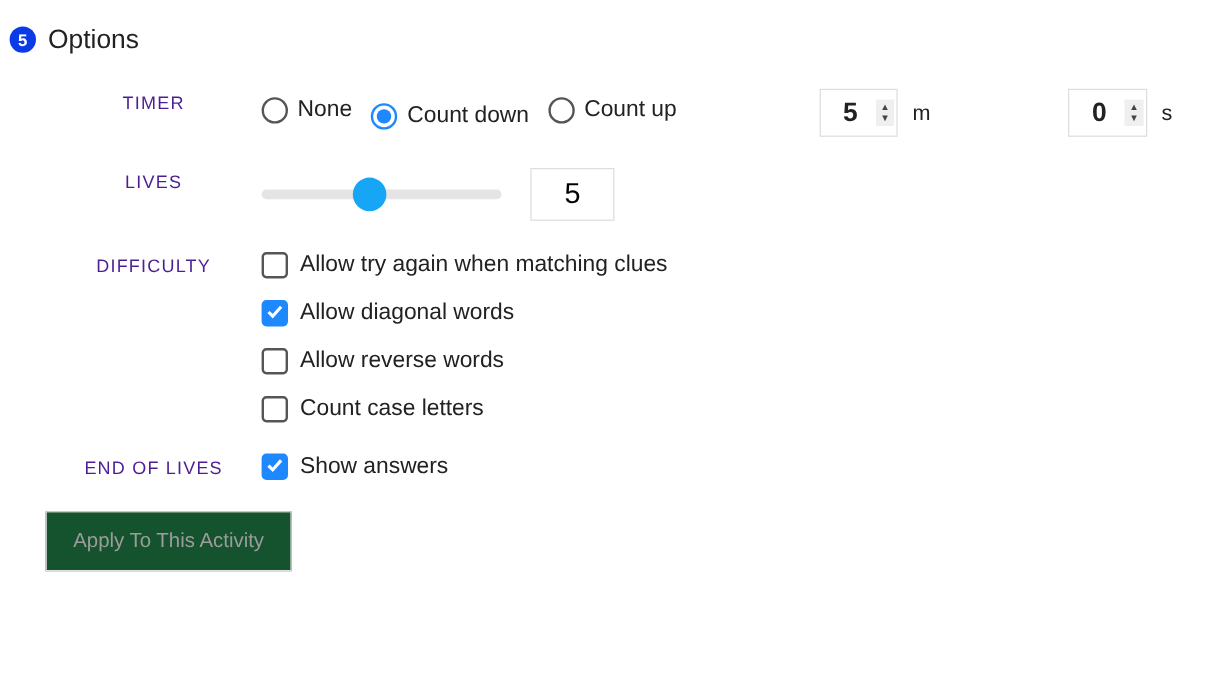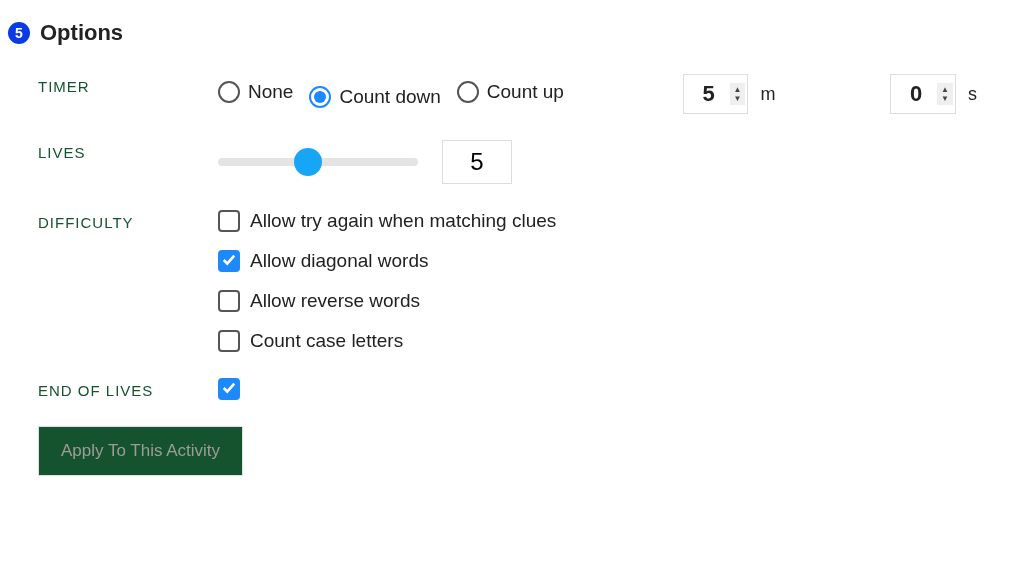--- a/index.html
+++ b/index.html
@@ -1,23 +1,23 @@
 <!DOCTYPE html>
 <html><head>
   <meta charset="utf-8">
   <style>
     * { box-sizing: border-box; margin: 0; padding: 0; }
     body { font-family: "Segoe UI", Arial, sans-serif; background: #fff; padding: 20px 8px; color: #222; font-size: 18px; }
     
     .header { display: flex; align-items: center; gap: 10px; margin-bottom: 28px; }
     .step-badge { width: 22px; height: 22px; border-radius: 50%; background: #0b3be6; color: #fff; display: flex; align-items: center; justify-content: center; font-weight: 800; font-size: 14px; }
-    .title { font-size: 22px; font-weight: 700; }
+    .title { font-size: 22px; font-weight: 400; }
 
     .section { display: grid; grid-template-columns: 180px 1fr; padding: 0 30px; margin-bottom: 26px; align-items: start; }
-    .label { color: #14532d; letter-spacing: 1px; font-size: 15px; padding-top: 4px; }
+    .label { color: #4c1d95; letter-spacing: 1px; font-size: 15px; padding-top: 4px; text-align: center; }
     .controls { display: flex; align-items: center; flex-wrap: wrap; gap: 14px; justify-content: space-between; }
 
     
     .radio { display: inline-flex; align-items: center; gap: 8px; cursor: pointer; margin-right: 16px; }
     .radio-circle { width: 22px; height: 22px; border: 2px solid #555; border-radius: 50%; display: inline-flex; align-items: center; justify-content: center; }
     .radio.selected .radio-circle { border-color: #1e88ff; }
     .radio-circle .dot { width: 12px; height: 12px; border-radius: 50%; background: #1e88ff; display: none; }
     .radio.selected .radio-circle .dot { display: block; }
     .radio-label { font-size: 19px; }
 
@@ -133,19 +133,20 @@
 
 <div class="section">
   <div class="label">END OF LIVES</div>
   <div class="check-list" id="end-list">
       <label class="check checked">
         <span class="box">
           <span class="tick"><svg viewBox="0 0 16 16">
               <path d="M2 8 L6 12 L14 3" stroke="#fff" stroke-width="3" fill="none"></path>
             </svg></span>
         </span>
+        <span class="check-label">Show answers</span>
       </label>
     </div>
 </div>
 
 <div class="actions">
   <button class="btn">Apply To This Activity</button>
 </div>
 
 </body></html>

